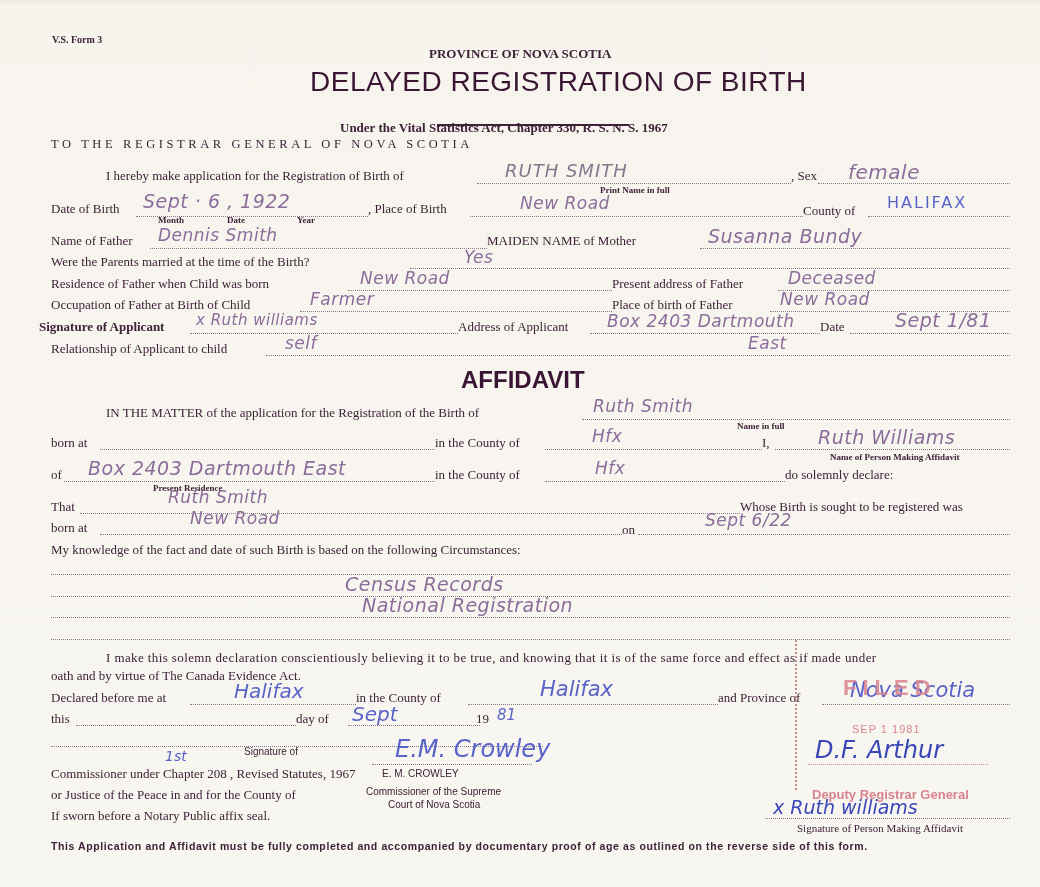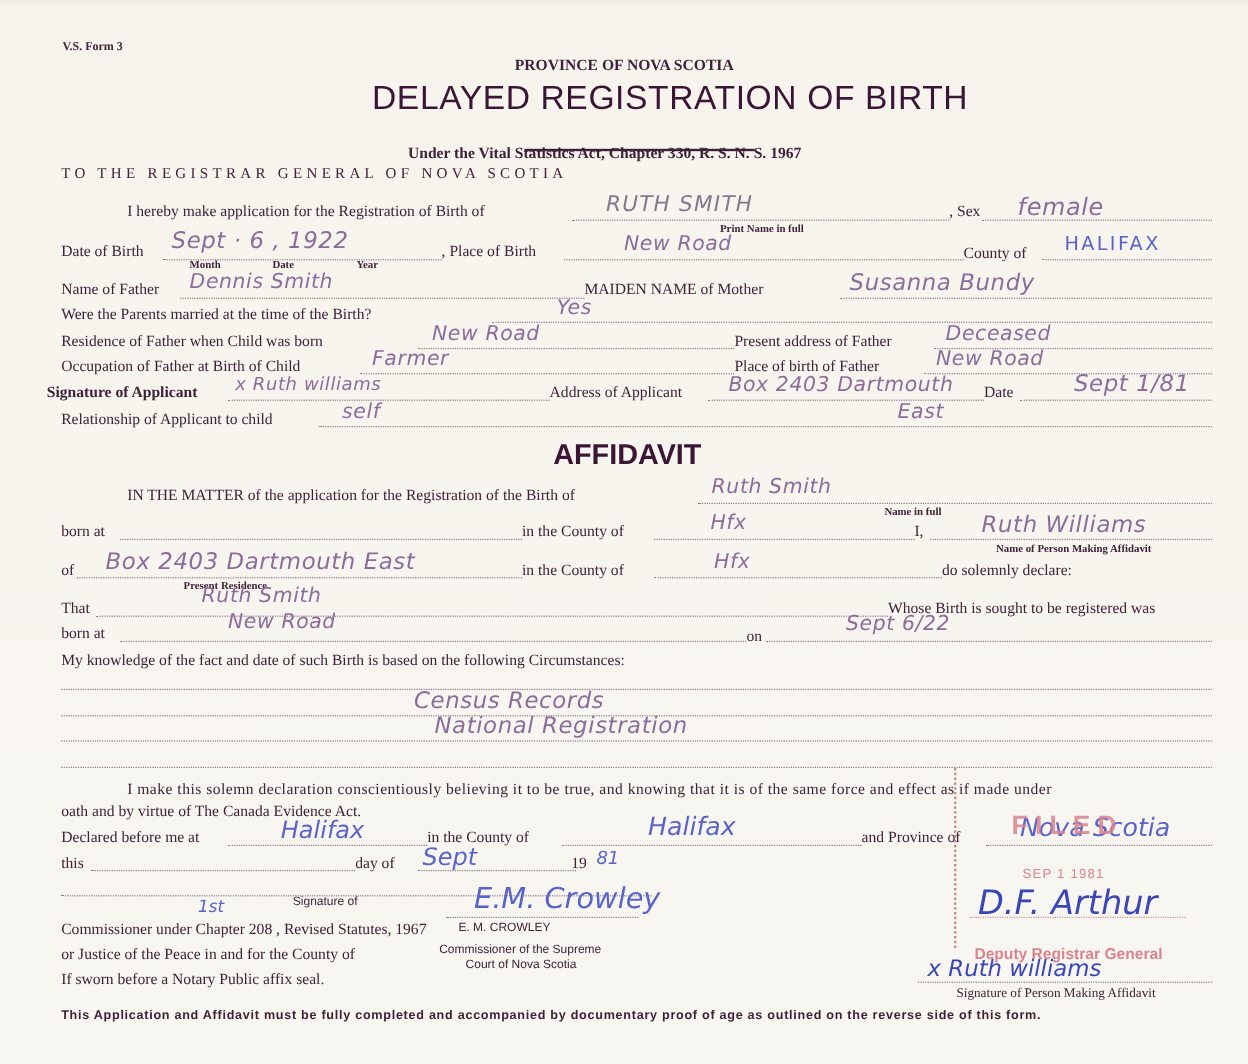--- a/index.html
+++ b/index.html
@@ -177,21 +177,21 @@
   <div class="abs print" style="left:51px;top:766px;">Commissioner under Chapter 208 , Revised Statutes, 1967</div>
   <div class="abs sans" style="left:382px;top:768px;font-size:10px;color:#3d2238;">E. M. CROWLEY</div>
   <div class="abs print" style="left:51px;top:787px;">or Justice of the Peace in and for the County of</div>
   <div class="abs sans" style="left:366px;top:786px;font-size:10px;color:#3d2238;">Commissioner of the Supreme</div>
   <div class="abs sans" style="left:388px;top:799px;font-size:10px;color:#3d2238;">Court of Nova Scotia</div>
   <div class="abs print" style="left:51px;top:808px;">If sworn before a Notary Public affix seal.</div>
 
   <div class="abs" style="left:795px;top:640px;width:2px;height:150px;border-left:2px dotted #c78a8a;"></div>
   <div class="abs stamp-red" style="left:843px;top:656px;font-size:22px;letter-spacing:6px;opacity:0.85;">FILED</div>
   <div class="abs stamp-red" style="left:852px;top:704px;font-size:11px;font-weight:normal;letter-spacing:1px;">SEP  1  1981</div>
-  <div class="abs hand-blue" style="left:815px;top:736px;font-size:28px;font-style:italic;color:#3a46b8;">D.F. Arthur</div>
+  <div class="abs hand-blue" style="left:815px;top:736px;font-size:24px;font-style:italic;color:#3a46b8;">D.F. Arthur</div>
   <div class="dots" style="left:808px;top:764px;width:180px;border-bottom-color:#d49098;"></div>
   <div class="abs stamp-red" style="left:812px;top:768px;font-size:13px;">Deputy Registrar General</div>
 
   <div class="abs hand-blue" style="left:773px;top:796px;font-size:19px;color:#3a46b8;">x Ruth williams</div>
   <div class="dots" style="left:765px;top:818px;width:245px;"></div>
   <div class="abs print" style="left:797px;top:822px;font-size:11px;">Signature of Person Making Affidavit</div>
 
   <div class="abs sans" style="left:51px;top:840px;font-size:10.5px;font-weight:bold;color:#3d2238;letter-spacing:0.6px;">This Application and Affidavit must be fully completed and accompanied by documentary proof of age as outlined on the reverse side of this form.</div>
 </div>
 

